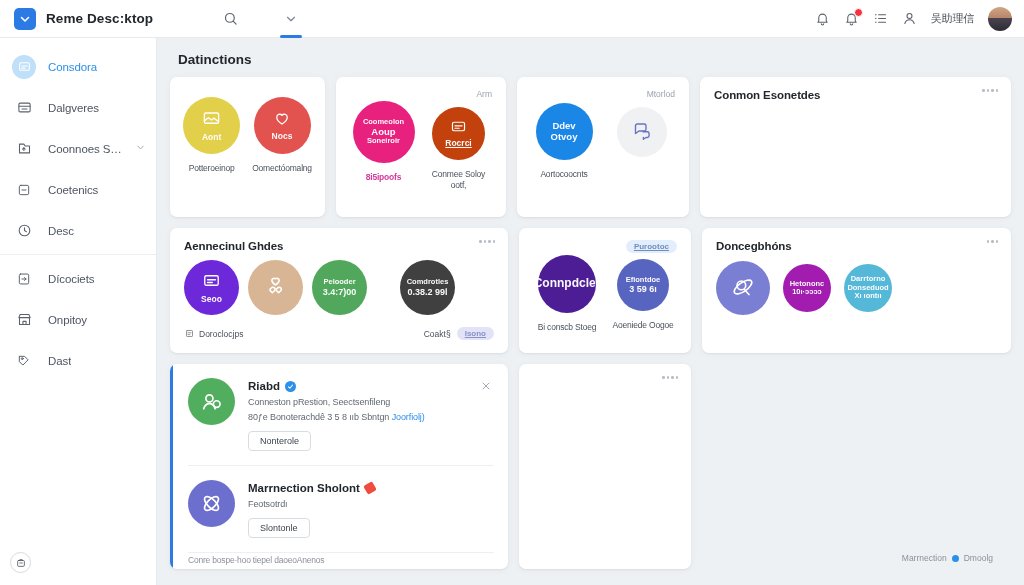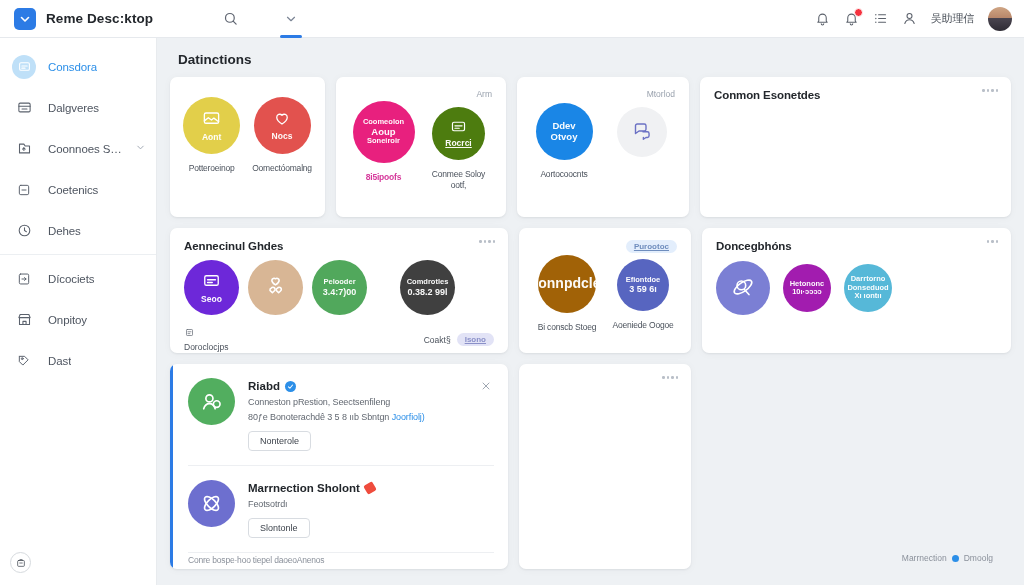--- a/index.html
+++ b/index.html
@@ -88,21 +88,21 @@
   .circ .ctext.small { font-size: 7.5px; font-weight:700;}
   .cap { margin-top: 9px; font-size: 8.5px; color: #4b525c; text-align: center; line-height: 1.25; letter-spacing:-.2px;}
   .cap.pink { color: #d6399b; font-weight: 600; }
   .pill {
     display:inline-block; padding: 2px 8px; border-radius: 10px; font-size: 8px; font-weight: 600; text-decoration: underline;
   }
   .pill.blue { background: #e3eefc; color: #6f8dbd; }
   .pill.lav { background: #e2e3f6; color: #8a90c8; }
 
   .card-foot { display:flex; align-items:center; justify-content:space-between; margin-top: 12px; }
-  .foot-left { display: flex; align-items: flex-start; gap: 5px; font-size: 8.5px; color: #4b525c; flex-direction: column; }
+  .foot-left { display: flex; align-items: flex-end; gap: 5px; font-size: 8.5px; color: #4b525c; }
   .foot-right { display: flex; align-items: center; gap: 6px; font-size: 8.5px; color: #4b525c; }
   .mini-ico { width:10px;height:10px; color:#6b717b; display:flex;align-items:center;justify-content:center;}
 
   
   .notif-card {
     background:#fff; border-radius: 7px; box-shadow: 0 1px 2px rgba(30,40,60,.07), 0 1px 8px rgba(30,40,60,.04);
     position: relative; padding: 14px 14px 0 18px; overflow:hidden;
   }
   .notif-card::before {
     content:""; position:absolute; left:0; top:0; width:3px; height:100%; background:#2c7be5;
@@ -246,21 +246,21 @@
         <span class="nav-label">Coetenics</span>
       </div>
 
       <div class="nav-item">
         <span class="nav-ico">
           <svg width="15" height="15" viewBox="0 0 24 24" fill="none" stroke="currentColor" stroke-width="1.7" stroke-linecap="round">
               <circle cx="12" cy="12" r="8.5"></circle>
               <path d="M12 7.5V12l3 2"></path>
             </svg>
         </span>
-        <span class="nav-label">Dehes</span>
+        <span class="nav-label">Desc</span>
       </div>
 
       <div class="sidebar-sep"></div>
 
       <div class="nav-item">
         <span class="nav-ico">
           <svg width="14" height="14" viewBox="0 0 24 24" fill="none" stroke="currentColor" stroke-width="1.7" stroke-linecap="round" stroke-linejoin="round">
               <rect x="4" y="3.5" width="16" height="17" rx="2.2"></rect>
               <path d="M8.5 12h7"></path>
               <path d="M13 9.5l2.5 2.5-2.5 2.5"></path>
@@ -343,21 +343,21 @@
           <div class="circles" style="margin-top:2px;justify-content:center;gap:8px;">
             <div class="circ-col">
               <div class="circ" style="width:62px;height:62px;background:#e8207e;">
                 <span class="ctext small">Coomeolon</span>
                 <span class="ctext" style="font-size:9.5px;font-weight:700;">Aoup</span>
                 <span class="ctext small">Soneiroir</span>
               </div>
               <div class="cap pink">8i5ipoofs</div>
             </div>
             <div class="circ-col">
-              <div class="circ" style="width:53px;height:53px;background:#4d7c0f;margin-top:6px;text-decoration:underline;">
+              <div class="circ" style="width:53px;height:53px;background:#c2410c;margin-top:6px;text-decoration:underline;">
                 <span>
                   <svg width="17" height="17" viewBox="0 0 24 24" fill="none" stroke="#fff" stroke-width="1.7" stroke-linecap="round">
                       <rect x="3.5" y="6" width="17" height="12" rx="2"></rect>
                       <line x1="7" y1="11" x2="17" y2="11"></line>
                       <line x1="7" y1="14.5" x2="13" y2="14.5"></line>
                     </svg>
                 </span>
                 <span class="ctext" style="margin-top:1px;">Rocrci</span>
               </div>
               <div class="cap" style="white-space:pre-line;">Conmee Soloy
@@ -459,21 +459,21 @@
             </div>
           </div>
         </div>
 
         <div class="card" style="width:172px;height:125px;">
           <div style="display:flex;justify-content:flex-end;">
             <span class="pill blue">Purootoc</span>
           </div>
           <div class="circles" style="margin-top:2px;justify-content:center;gap:8px;">
             <div class="circ-col">
-              <div class="circ" style="width:58px;height:58px;background:#a16207;font-size:14px;">
+              <div class="circ" style="width:58px;height:58px;background:#4c1d95;font-size:12px;">
                 <span class="ctext">Connpdcler</span>
               </div>
               <div class="cap">Bi conscb Stoeg</div>
             </div>
             <div class="circ-col">
               <div class="circ" style="width:52px;height:52px;background:#5765c0;margin-top:4px;">
                 <span class="ctext small">Efiontdoe</span>
                 <span class="ctext" style="font-size:9px;">3 59 6ı</span>
               </div>
               <div class="cap">Aoeniede Oogoe</div>

